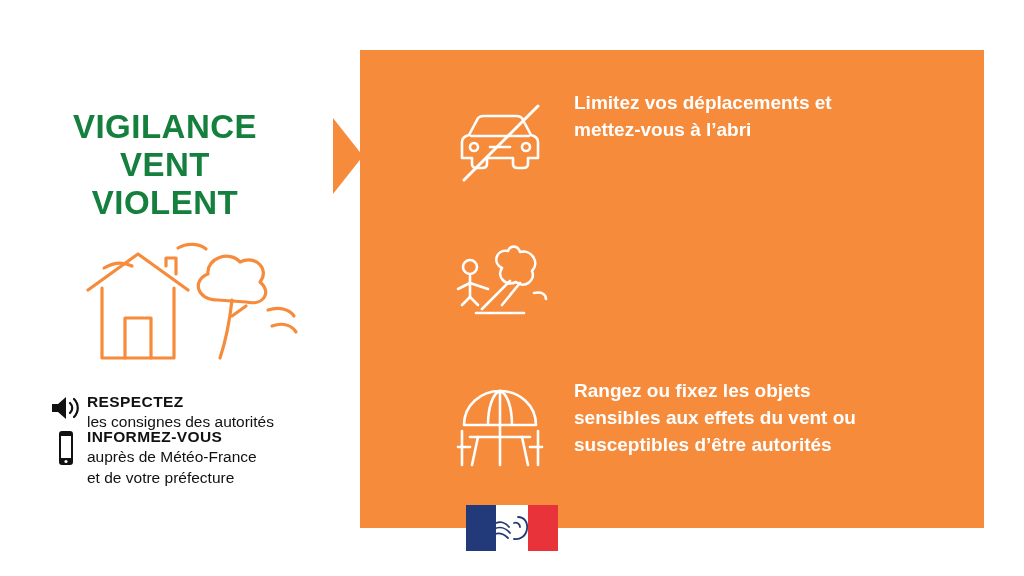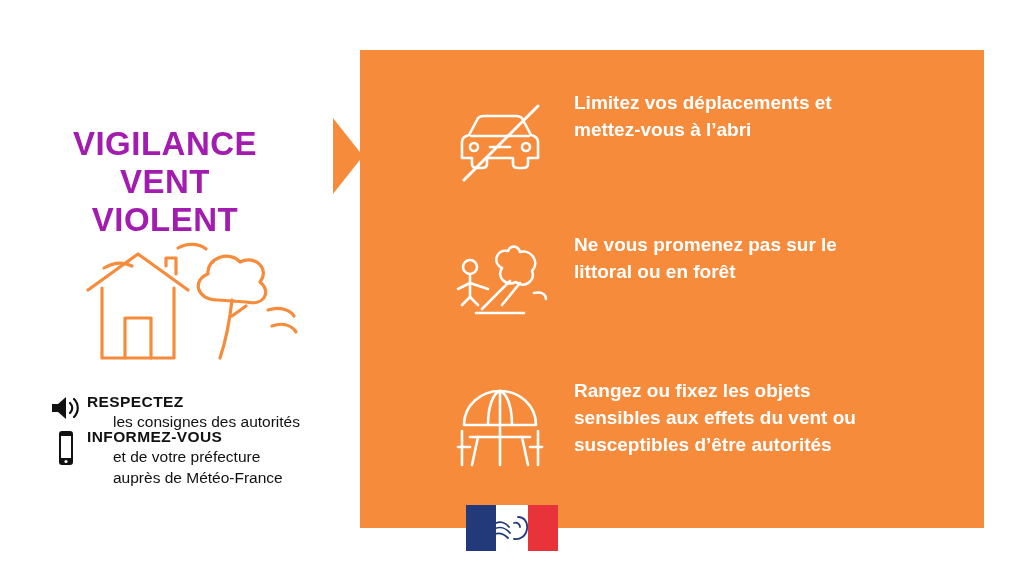--- a/index.html
+++ b/index.html
@@ -23,26 +23,25 @@
     width: 360px;
     height: 576px;
   }
 
   #title-block {
     position: absolute;
     left: 0;
     top: 108px;
     width: 330px;
     text-align: center;
-    color: #a21caf;
+    color: #15803d;
     font-weight: bold;
     font-size: 33px;
     line-height: 1.15;
     letter-spacing: 0.5px;
-    margin-top: 17px;
   }
   #title-block .tline { display: block; }
 
   #weather-icon {
     position: absolute;
     left: 80px;
     top: 240px;
     width: 220px;
     height: 130px;
   }
@@ -67,21 +66,21 @@
     color: #111111;
     font-size: 15.5px;
     line-height: 1.32;
   }
   .advice-head {
     font-weight: bold;
     letter-spacing: 0.4px;
     display: block;
     font-size: 15.5px;
   }
-  .advice-sub { display: block; margin-left: 26px; }
+  .advice-sub { display: block; }
 
   #advice-1 { top: 392px; }
   #advice-2 { top: 427px; }
 
   
   #orange-panel {
     position: absolute;
     left: 360px;
     top: 50px;
     width: 624px;
@@ -192,22 +191,22 @@
   <div class="advice-row" id="advice-2">
     <div class="advice-icon">
       <svg width="24" height="38" viewBox="0 0 24 38" fill="none">
         <rect x="5" y="2" width="14" height="34" rx="3" fill="#111111"></rect>
         <rect x="7" y="7" width="10" height="22" fill="#ffffff"></rect>
         <circle cx="12" cy="32.5" r="1.6" fill="#ffffff"></circle>
       </svg>
     </div>
     <div class="advice-text">
       <span class="advice-head">INFORMEZ-VOUS</span>
+      <span class="advice-sub">auprès de Météo-France</span>
       <span class="advice-sub">et de votre préfecture</span>
-      <span class="advice-sub">auprès de Météo-France</span>
     </div>
   </div>
 </div>
 
 <div id="orange-panel"></div>
 <div id="arrow-notch"></div>
 
 <div class="tip-row" id="tip-1">
   <div class="tip-icon">
     <svg width="100" height="90" viewBox="0 0 100 90" fill="none" stroke="#ffffff" stroke-width="2.6" stroke-linecap="round" stroke-linejoin="round">
@@ -238,24 +237,20 @@
       <path d="M58 16 C46 14 42 28 52 33 C46 42 56 52 66 47 C74 54 86 46 82 36 C90 28 82 14 70 17 C68 10 60 10 58 16 Z"></path>
 
       <path d="M60 46 L32 74"></path>
       <path d="M70 48 L52 70"></path>
 
       <path d="M26 78 L74 78"></path>
 
       <path d="M84 58 C92 56 96 60 96 64"></path>
     </svg>
   </div>
-  <div class="tip-text">
-    <span>Ne vous promenez pas sur le</span>
-    <span>littoral ou en forêt</span>
-  </div>
 </div>
 
 <div class="tip-row" id="tip-3">
   <div class="tip-icon">
     <svg width="104" height="100" viewBox="0 0 104 100" fill="none" stroke="#ffffff" stroke-width="2.6" stroke-linecap="round" stroke-linejoin="round">
 
       <path d="M16 44 C16 24 33 10 52 10 C71 10 88 24 88 44 Z"></path>
       <path d="M40 44 C40 26 45 12 52 10"></path>
       <path d="M64 44 C64 26 59 12 52 10"></path>
 

